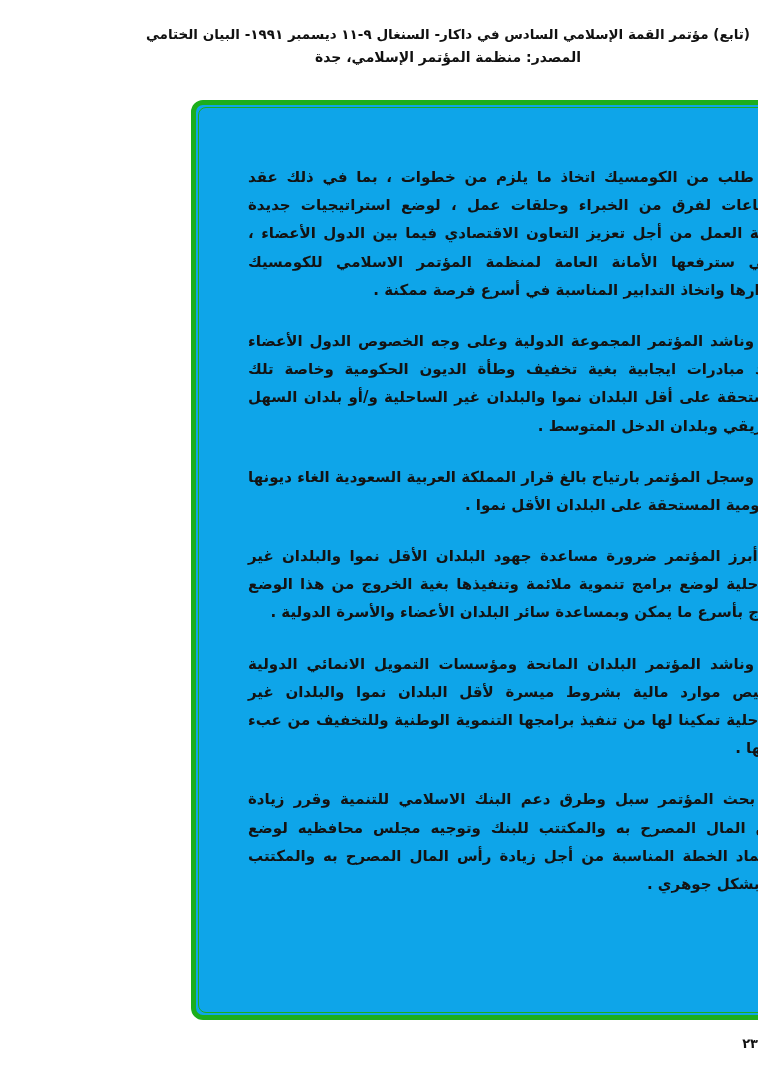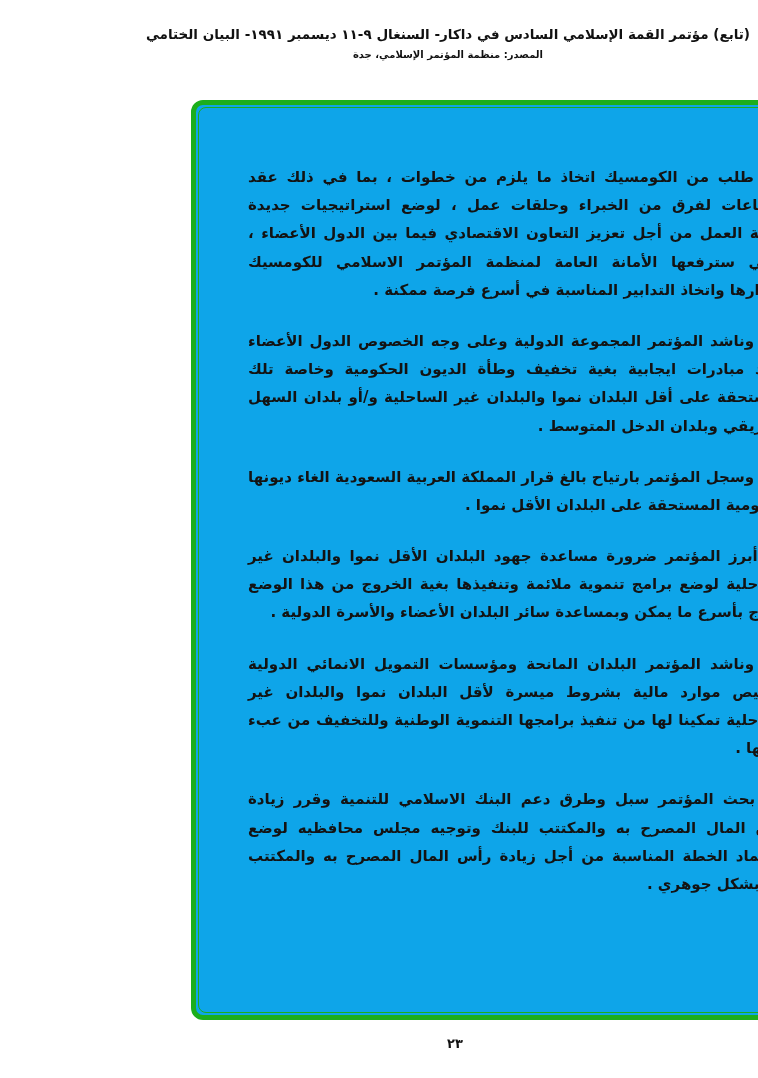--- a/index.html
+++ b/index.html
@@ -25,21 +25,21 @@
     text-align: center;
     color: #111;
   }
   .header .title {
     font-size: 13.5px;
     font-weight: bold;
     letter-spacing: 0;
   }
   .header .source {
     margin-top: 6px;
-    font-size: 10px;
+    font-size: 14px;
     font-weight: bold;
     display: inline-block;
     padding: 1px 6px;
     text-align: right;
   }
   .frame-outer {
     position: absolute;
     top: 100px;
     left: 53px;
     width: 648px;
@@ -85,21 +85,20 @@
     text-indent: 0;
   }
   .para .num:empty {
     display: none;
   }
   .footer {
     position: absolute;
     top: 1036px;
     left: 0;
     right: 0;
-    text-align: center;
     font-size: 13px;
     font-weight: bold;
     color: #111;
     padding-left: 14px;
   }
 </style>
 </head>
 <body>
 
 <div class="page">

